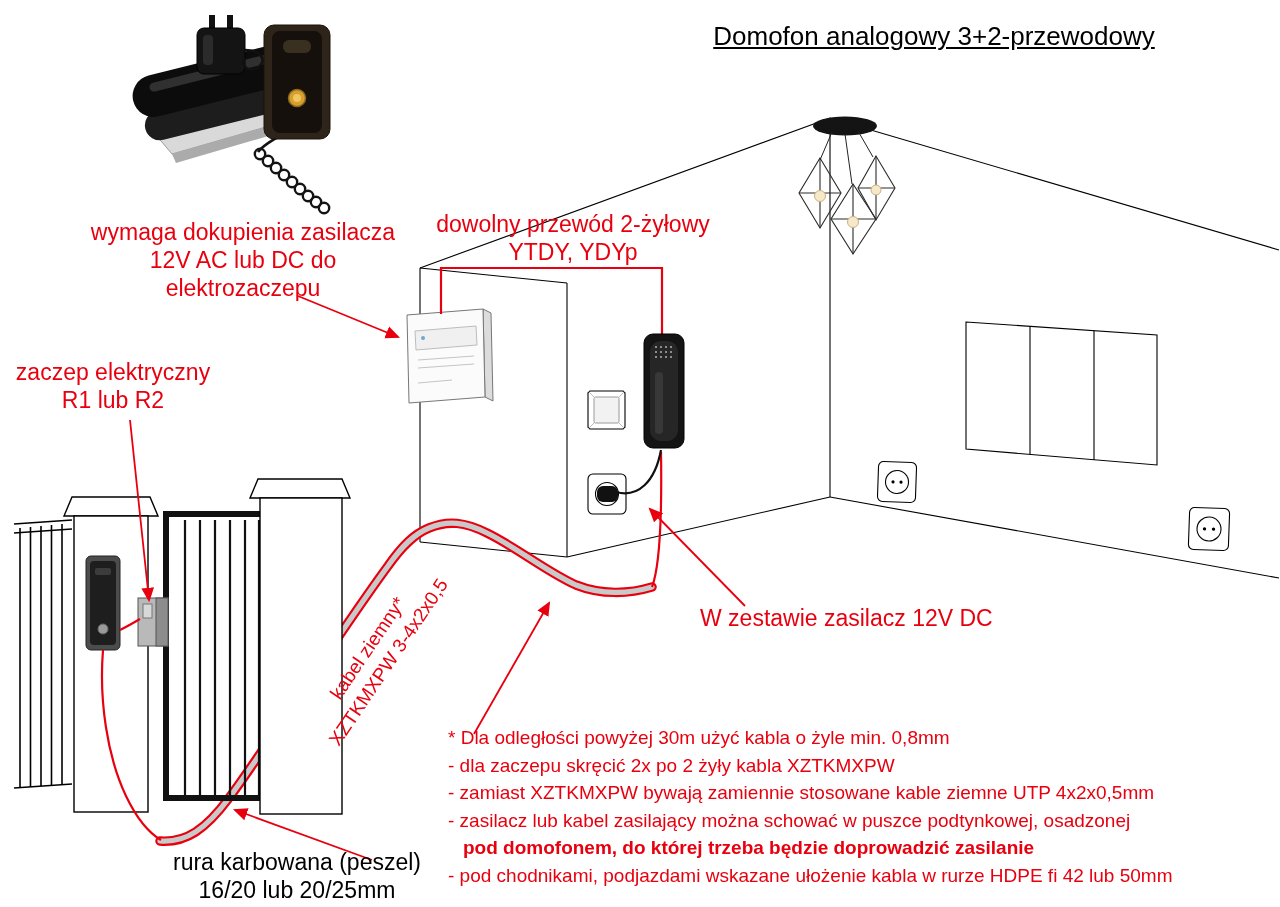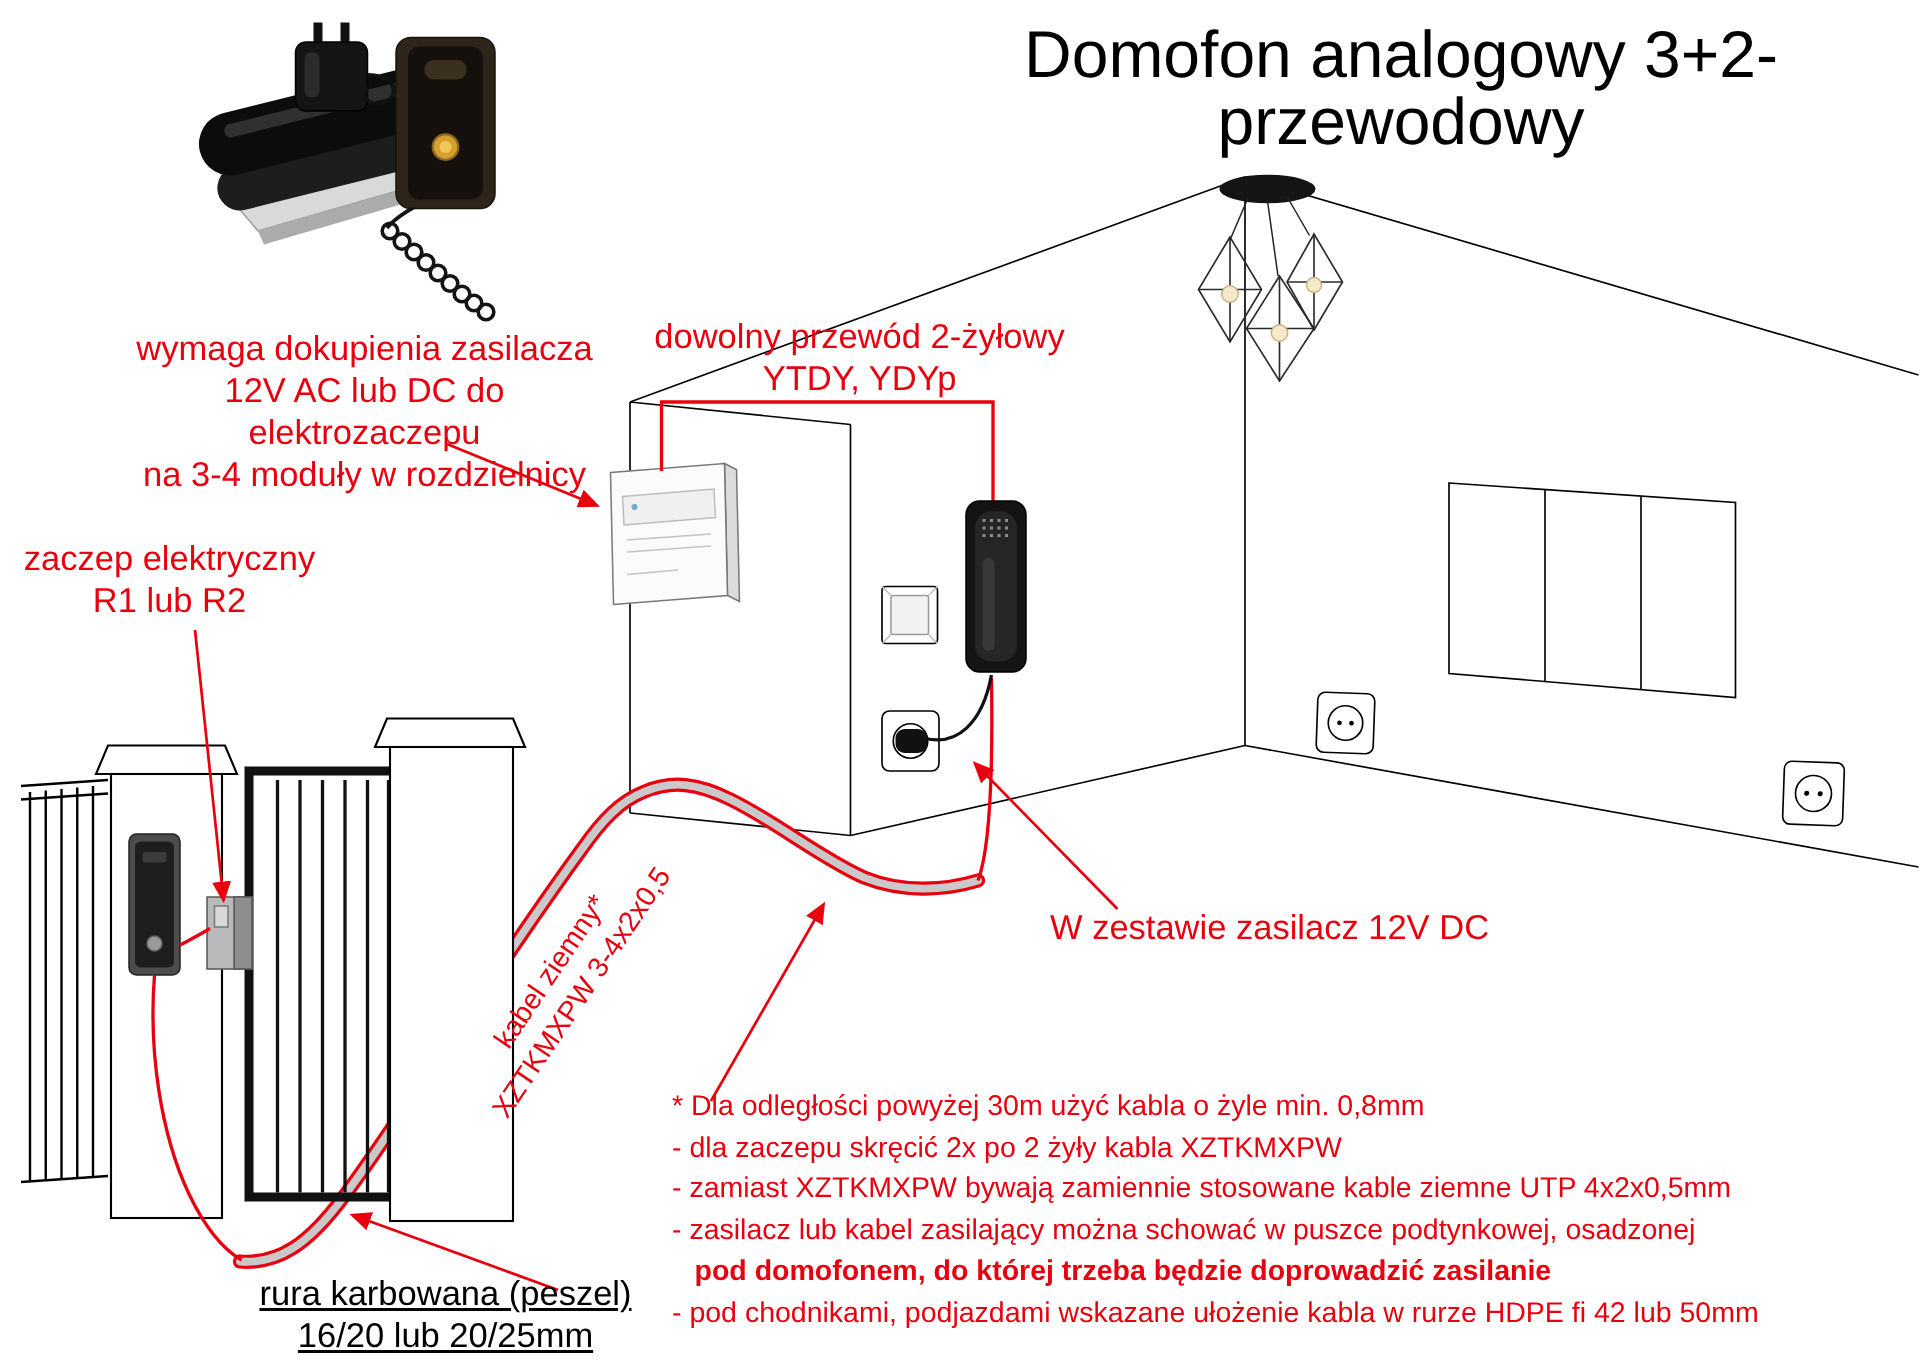--- a/index.html
+++ b/index.html
@@ -1,23 +1,23 @@
 <!DOCTYPE html>
 <html style="--annotation-red: #e8000f; --ink: #000000; --cable-gray: #c9c9c9;"><head>
 <meta charset="utf-8">
 <style>
   html,body{margin:0;padding:0;background:#fff;}
   #stage{position:relative;width:1280px;height:907px;background:#fff;overflow:hidden;
          font-family:"Liberation Sans","DejaVu Sans",sans-serif;color:#000;}
   #stage svg{position:absolute;left:0;top:0;}
   .note{position:absolute;z-index:5;color:var(--annotation-red,#e8000f);font-size:23px;line-height:28px;}
   .center{text-align:center;}
-  .ink{color:var(--ink,#000);text-decoration:underline;}
+  .ink{color:var(--ink,#000);}
   .title{position:absolute;z-index:5;left:596px;top:14px;width:676px;text-align:center;
-         color:var(--ink,#000);font-size:44px;line-height:45px;}
+         color:var(--ink,#000);font-size:26px;line-height:45px;text-decoration:underline;}
   .rot{transform:rotate(-56deg);}
   .footnotes{left:448px;top:724px;width:818px;font-size:19px;line-height:27.6px;}
   .footnotes .indent{padding-left:15px;font-weight:bold;}
   .redwire{stroke:var(--annotation-red,#e8000f);}
   .graycore{stroke:var(--cable-gray,#c9c9c9);}
   .arrow{stroke:var(--annotation-red,#e8000f);stroke-width:1.8;}
 </style>
 </head>
 <body>
 
@@ -222,21 +222,20 @@
   </g>
 </svg>
 
 <div class="title">
   <div>Domofon analogowy 3+2-przewodowy</div>
 </div>
 
 <div class="note center" style="left:78px;top:218px;width:330px;">
   <div>wymaga dokupienia zasilacza</div>
   <div>12V AC lub DC do elektrozaczepu</div>
-  <div>na 3-4 moduły w rozdzielnicy</div>
 </div>
 
 <div class="note center" style="left:428px;top:210px;width:290px;">
   <div>dowolny przewód 2-żyłowy</div>
   <div>YTDY, YDYp</div>
 </div>
 
 <div class="note center" style="left:14px;top:358px;width:198px;">
   <div>zaczep elektryczny</div>
   <div>R1 lub R2</div>

